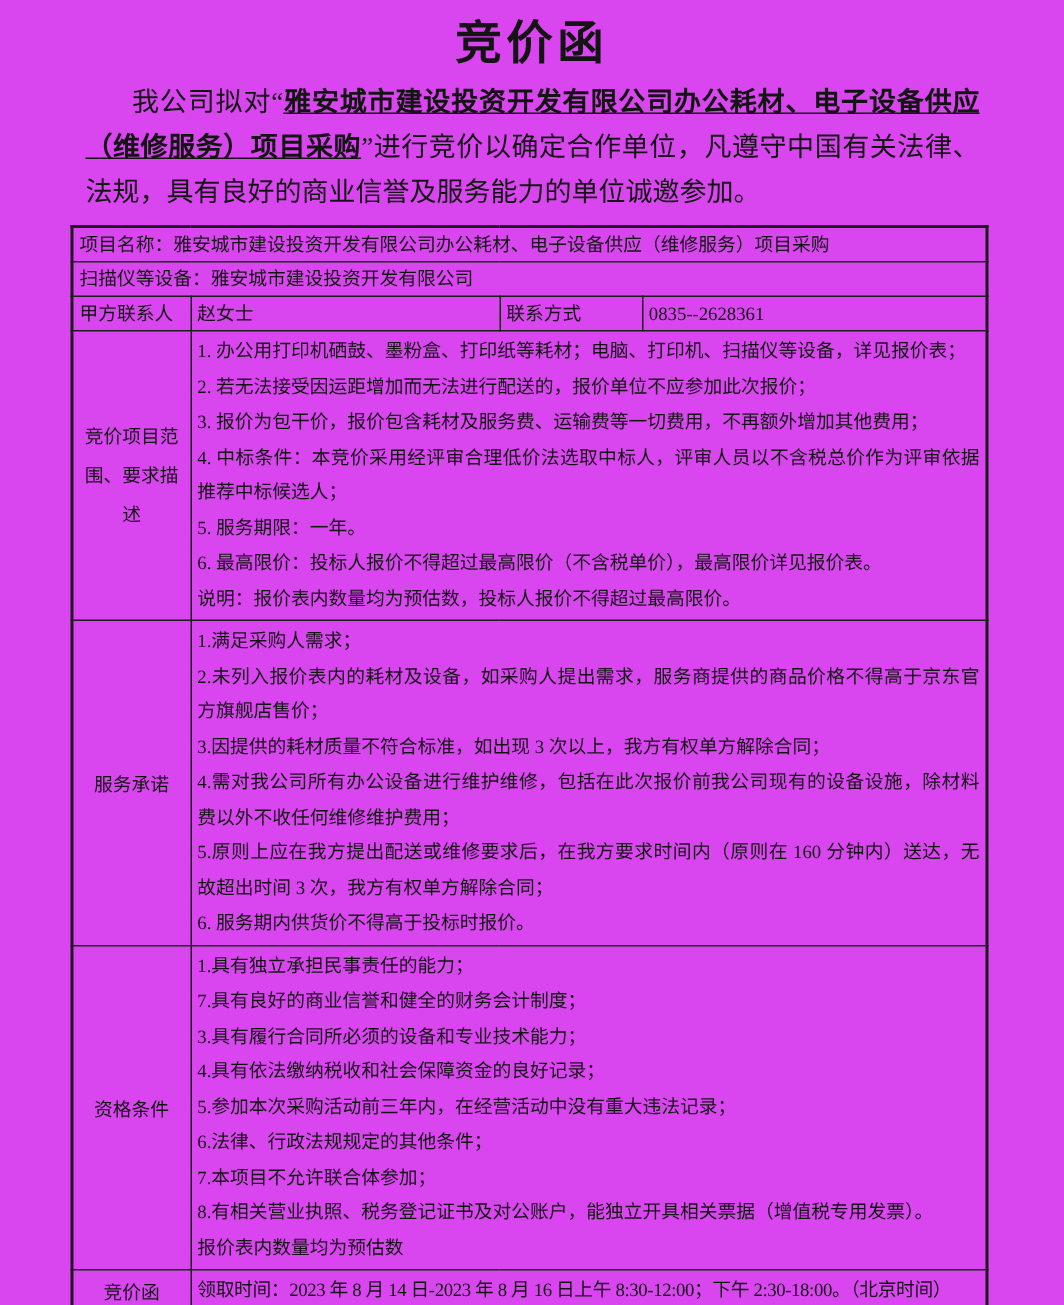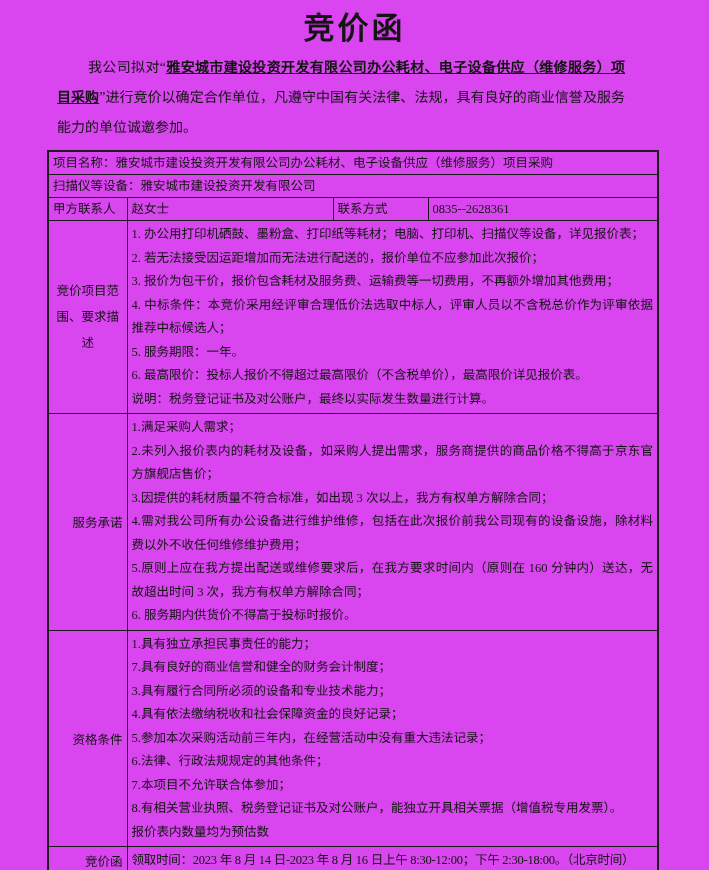--- a/index.html
+++ b/index.html
@@ -18,22 +18,22 @@
   }
   .doc-title {
     margin: 10px 0 0 0;
     text-align: center;
     font-size: 31px;
     font-weight: bold;
     letter-spacing: 3px;
     line-height: 38px;
   }
   .intro {
-    margin: 5px 84px 0 57px;
-    font-size: 14px;
+    margin: 5px 56px 0 57px;
+    font-size: 18px;
     line-height: 30px;
     text-align: justify;
     text-indent: 31px;
   }
   .intro .proj {
     font-weight: bold;
     text-decoration: underline;
   }
   table.bid-table {
     border-collapse: collapse;
@@ -46,21 +46,21 @@
     border: 1px solid #1c1c1c;
     font-size: 12.5px;
     font-weight: normal;
     color: #141414;
     vertical-align: middle;
     padding: 2px 4px;
     box-sizing: border-box;
   }
   .row-simple td { height: 22px; line-height: 18px; }
   .label-cell {
-    text-align: right;
+    text-align: center;
     padding: 2px 4px;
   }
   .label-cell.wrap-label {
     text-align: center;
     padding: 2px 5px;
     line-height: 26px;
   }
   .content-cell {
     padding: 2px 7px;
   }
@@ -109,21 +109,21 @@
 
     <tr>
       <th class="label-cell wrap-label">竞价项目范围、要求描述</th>
       <td colspan="3" class="content-cell">
         <div class="line">1. 办公用打印机硒鼓、墨粉盒、打印纸等耗材；电脑、打印机、扫描仪等设备，详见报价表；</div>
         <div class="line">2. 若无法接受因运距增加而无法进行配送的，报价单位不应参加此次报价；</div>
         <div class="line">3. 报价为包干价，报价包含耗材及服务费、运输费等一切费用，不再额外增加其他费用；</div>
         <div class="line">4. 中标条件：本竞价采用经评审合理低价法选取中标人，评审人员以不含税总价作为评审依据推荐中标候选人；</div>
         <div class="line">5. 服务期限：一年。</div>
         <div class="line">6. 最高限价：投标人报价不得超过最高限价（不含税单价），最高限价详见报价表。</div>
-        <div class="line">说明：税务登记证书及对公账户，最终以实际发生数量进行计算。</div>
+        <div class="line">说明：报价表内数量均为预估数，投标人报价不得超过最高限价。</div>
       </td>
     </tr>
 
     <tr>
       <th class="label-cell">服务承诺</th>
       <td colspan="3" class="content-cell">
         <div class="line">1.满足采购人需求；</div>
         <div class="line">2.未列入报价表内的耗材及设备，如采购人提出需求，服务商提供的商品价格不得高于京东官方旗舰店售价；</div>
         <div class="line">3.因提供的耗材质量不符合标准，如出现 3 次以上，我方有权单方解除合同；</div>
         <div class="line">4.需对我公司所有办公设备进行维护维修，包括在此次报价前我公司现有的设备设施，除材料费以外不收任何维修维护费用；</div>

